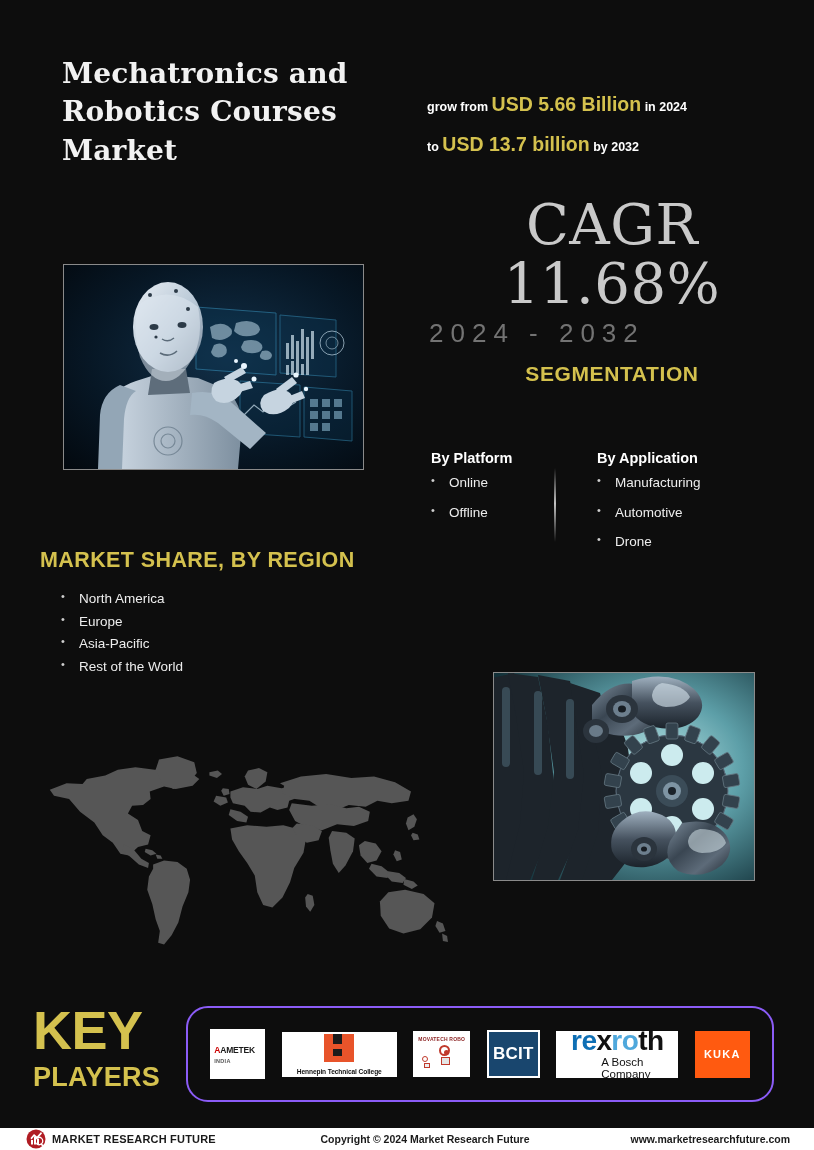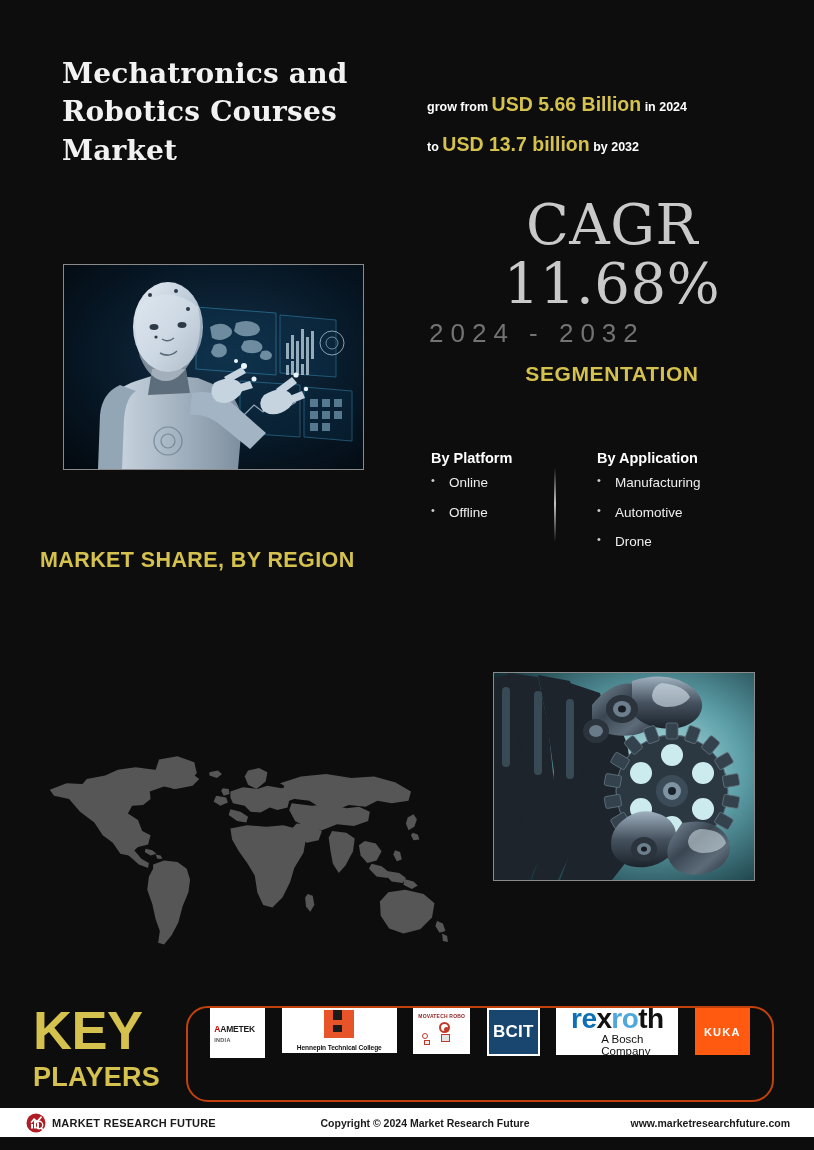--- a/index.html
+++ b/index.html
@@ -125,23 +125,23 @@
   #key-players-label {
     position:absolute; left:33px; top:1003px; width:140px;
     color:#d4c14e; font-weight:700; line-height:1;
   }
   #kp-key { font-size:54px; letter-spacing:-.5px; }
   #kp-players { font-size:27px; margin-top:7px; letter-spacing:.3px; }
 
   #logos-box {
     position:absolute; left:186px; top:1006px;
     width:588px; height:96px;
-    border:2px solid #c2410c;
+    border:2px solid #8b5cf6;
     border-radius:22px;
-    display:flex; align-items:flex-start; justify-content:space-around;
+    display:flex; align-items:center; justify-content:space-around;
     padding:0 14px;
   }
   .logo-tile {
     background:#ffffff;
     display:flex; flex-direction:column;
     align-items:center; justify-content:center;
     overflow:hidden;
   }
 
   
@@ -216,22 +216,22 @@
   #logo-rexroth .rx-sub { font-size:11.5px; color:#111; margin-top:1px;margin-left:40px; }
 
   
   #logo-kuka { width:55px; height:47px; background:#ff5a10; }
   #logo-kuka .kuka-text {
     color:#ffffff; font-size:11px; font-weight:700; letter-spacing:1.2px;
   }
 
   
   #footer {
-    position:absolute; left:0; bottom:13px;
-    width:814px; height:29px;
+    position:absolute; left:0; bottom:0;
+    width:814px; height:22px;
     background:#ffffff;
     display:flex; align-items:center;
   }
   #footer-brand {
     display:flex; align-items:center; gap:6px;
     position:absolute; left:26px;
   }
   #footer-brand .brand-text {
     font-size:11px; font-weight:700; color:#1a1a1a; letter-spacing:.2px;
   }
@@ -281,20 +281,26 @@
       <ul class="seg-list">
         <li>Manufacturing</li>
         <li>Automotive</li>
         <li>Drone</li>
       </ul>
     </div>
   </div>
   <div id="seg-divider"></div>
 
   <div id="region-title">MARKET SHARE, BY REGION</div>
+  <ul id="region-list">
+    <li>North America</li>
+    <li>Europe</li>
+    <li>Asia-Pacific</li>
+    <li>Rest of the World</li>
+  </ul>
 
   <div id="robot-photo" class="photo-frame">
     <svg width="299" height="204" viewBox="0 0 299 204">
       <defs>
         <radialGradient id="rbg" cx="55%" cy="45%" r="85%">
           <stop offset="0%" stop-color="#123049"></stop>
           <stop offset="55%" stop-color="#071725"></stop>
           <stop offset="100%" stop-color="#020509"></stop>
         </radialGradient>
         <linearGradient id="skin" x1="0" y1="0" x2="1" y2="1">

